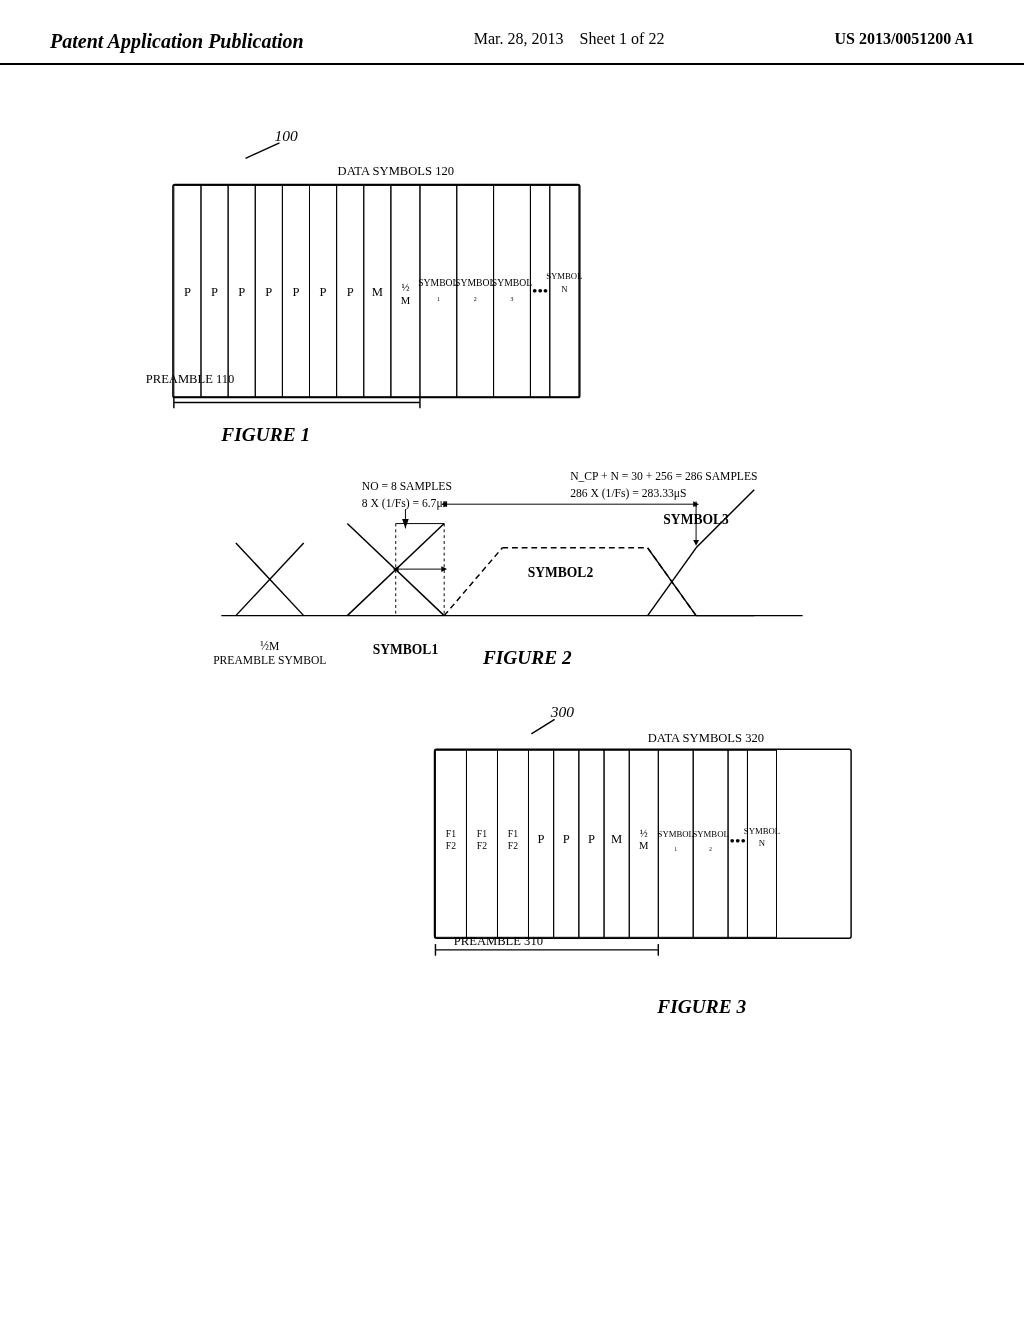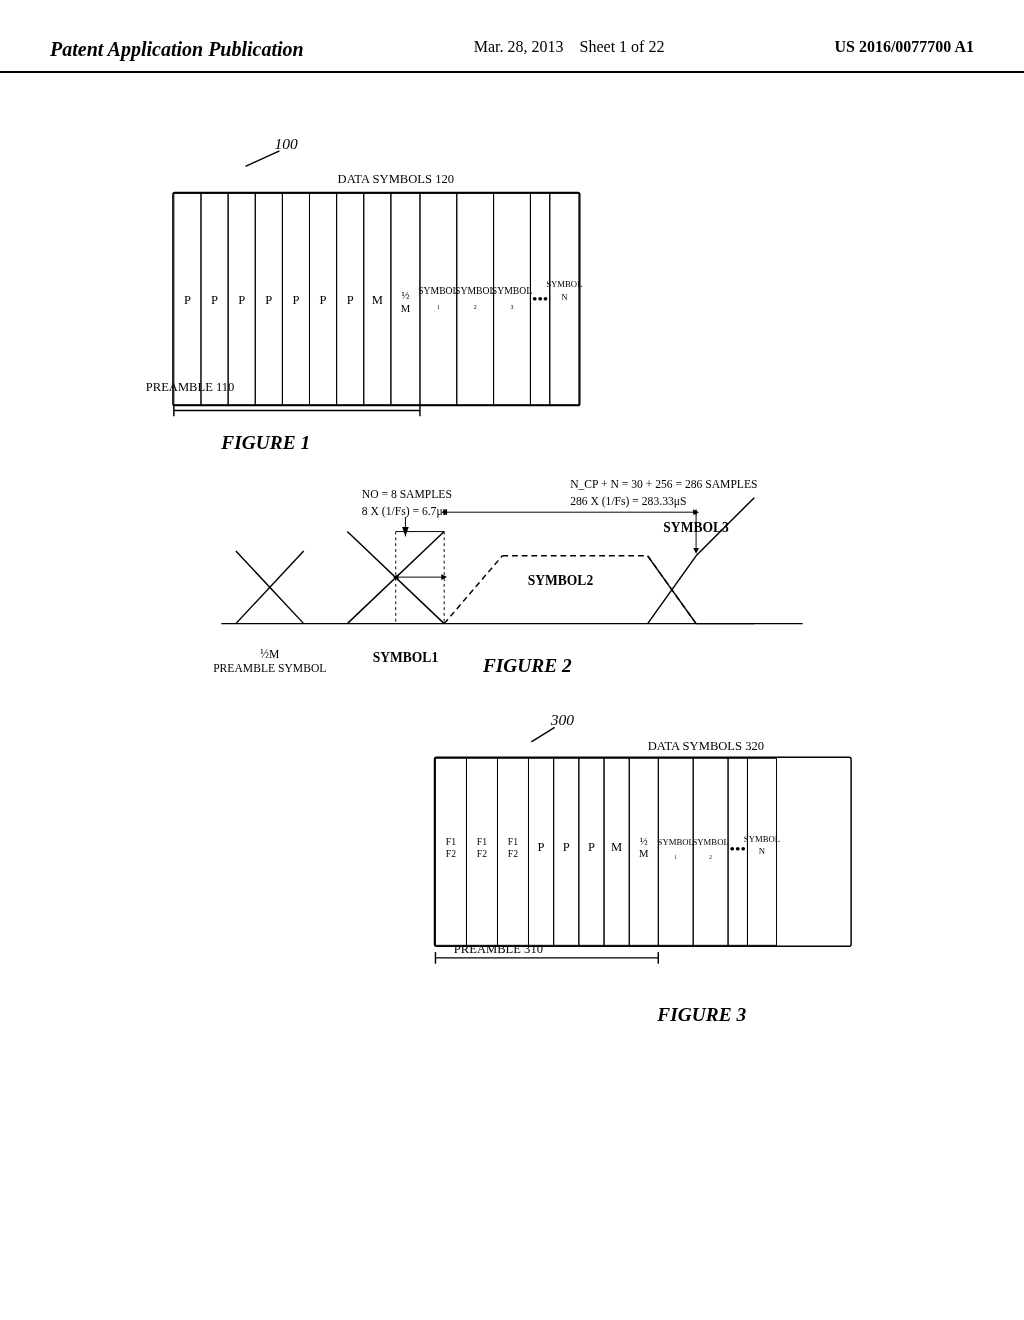--- a/index.html
+++ b/index.html
@@ -12,21 +12,20 @@
       overflow: hidden;
     }
 
     
     .header {
       display: flex;
       justify-content: space-between;
       align-items: flex-start;
       padding: 30px 50px 10px 50px;
       border-bottom: 2px solid #000;
-      margin-top: 8px;
     }
     .header-left {
       font-size: 20px;
       font-weight: bold;
       font-style: italic;
     }
     .header-center {
       font-size: 16px;
     }
     .header-right {
@@ -62,21 +61,21 @@
   </style>
 </head>
 <body>
 
 <div class="header">
   <div class="header-left">Patent Application Publication</div>
   <div class="header-center">
     <span>Mar. 28, 2013</span>&nbsp;&nbsp;&nbsp;
     <span>Sheet 1 of 22</span>
   </div>
-  <div class="header-right">US 2016/0077700 A1</div>
+  <div class="header-right">US 2013/0051200 A1</div>
 </div>
 
 <div class="content">
   <div class="diagrams-wrapper">
     <svg class="main-svg" viewBox="0 0 900 1100" xmlns="http://www.w3.org/2000/svg">
 
       <text x="205" y="40" font-size="16" font-style="italic">100</text>
       <line x1="210" y1="42" x2="175" y2="58" stroke="#000" stroke-width="1.5"></line>
 
       <text x="72" y="290" font-size="13">PREAMBLE 110</text>

